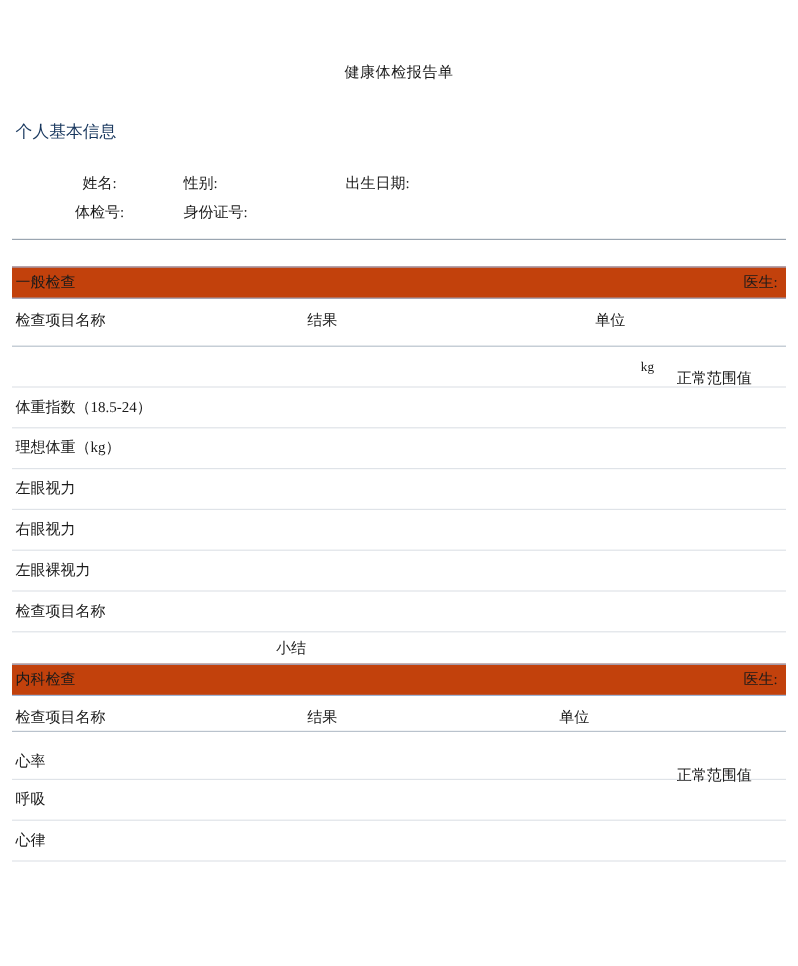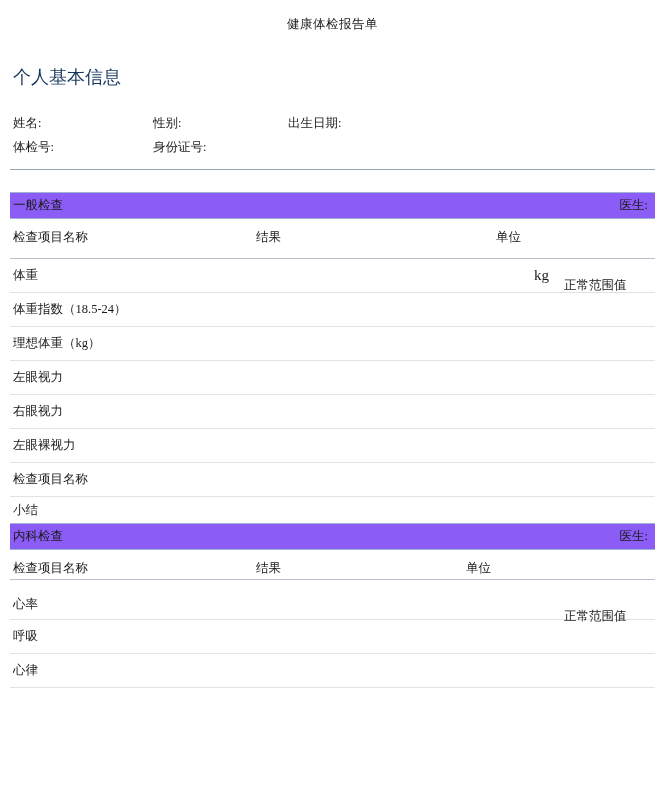--- a/index.html
+++ b/index.html
@@ -20,26 +20,26 @@
     height: 805px;
     position: relative;
     box-sizing: border-box;
     padding: 0 10px;
   }
   .doc-title {
     text-align: center;
     font-size: 12.5px;
     letter-spacing: 0.5px;
     margin: 0;
-    padding-top: 16px;
+    padding-top: 52px;
     font-weight: normal;
     color: #1a1a1a;
   }
   .section-heading {
-    font-size: 18px;
+    font-size: 14px;
     font-weight: normal;
     color: #17365d;
     margin: 0;
     padding-top: 32px;
     padding-left: 3px;
   }
 
   
   .info-block {
     margin-top: 26px;
@@ -49,28 +49,28 @@
   }
   .info-row {
     display: flex;
     align-items: flex-start;
     height: 24px;
     font-size: 12.5px;
   }
   .info-cell {
     white-space: nowrap;
   }
-  .c1 { width: 140px; }
+  .c1 { width: 140px; text-align: center; }
   .c2 { width: 135px; }
   .c3 { flex: 1; }
 
   
   .banner {
     margin-top: 22px;
-    background: #8b5cf6;
+    background: #c2410c;
     border-top: 1px solid #9fb3d4;
     border-bottom: 1px solid #9fb3d4;
     height: 27px;
     display: flex;
     align-items: center;
     font-size: 12.5px;
     padding: 0 3px;
     box-sizing: border-box;
   }
   .banner .ban-left { flex: 1; }
@@ -107,23 +107,23 @@
     box-sizing: border-box;
     border-bottom: 1px solid #dfe3e8;
   }
   .item-row .i-name { width: 205px; }
   .item-row .i-result { flex: 1; }
   .item-row .i-unit {
     width: 30px;
     font-size: 9px;
     color: #1a1a1a;
   }
-  .item-row .i-unit.u-norm { font-size: 15px; }
+  .item-row .i-unit.u-norm { font-size: 11px; }
   .item-row .i-range { width: 88px; }
-  .item-row.summary { height: 26px; border-bottom: none; }
+  .item-row.summary { height: 26px; border-bottom: none; justify-content: center; }
   .item-row.first-item { height: 42px; align-items: flex-end; padding-bottom: 6px;}
 </style>
 </head>
 <body>
 
 <div class="page">
 
   <div class="doc-title">健康体检报告单</div>
 
   <div class="section-heading">个人基本信息</div>
@@ -147,21 +147,20 @@
   </div>
 
   <div class="col-head tall">
     <div class="h-name">检查项目名称</div>
     <div class="h-result">结果</div>
     <div class="h-unit-narrow">单位</div>
     <div class="h-range">正常范围值</div>
   </div>
 
   <div class="item-row">
-    <div class="i-name">体重</div>
     <div class="i-result"></div>
     <div class="i-unit u-norm">kg</div>
     <div class="i-range"></div>
   </div>
   <div class="item-row">
     <div class="i-name">体重指数（18.5-24）</div>
     <div class="i-result"></div>
     <div class="i-unit"></div>
     <div class="i-range"></div>
   </div>

